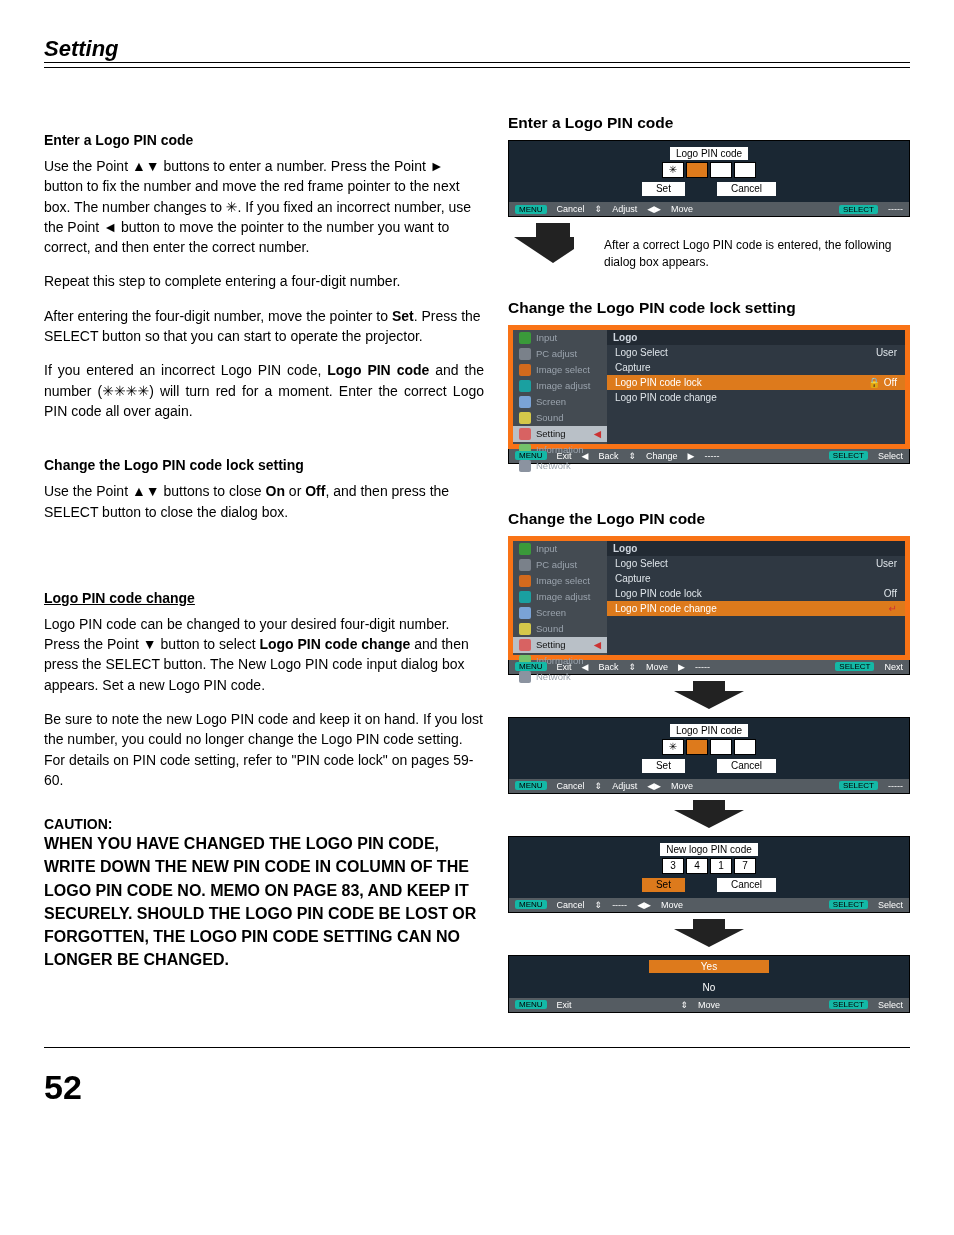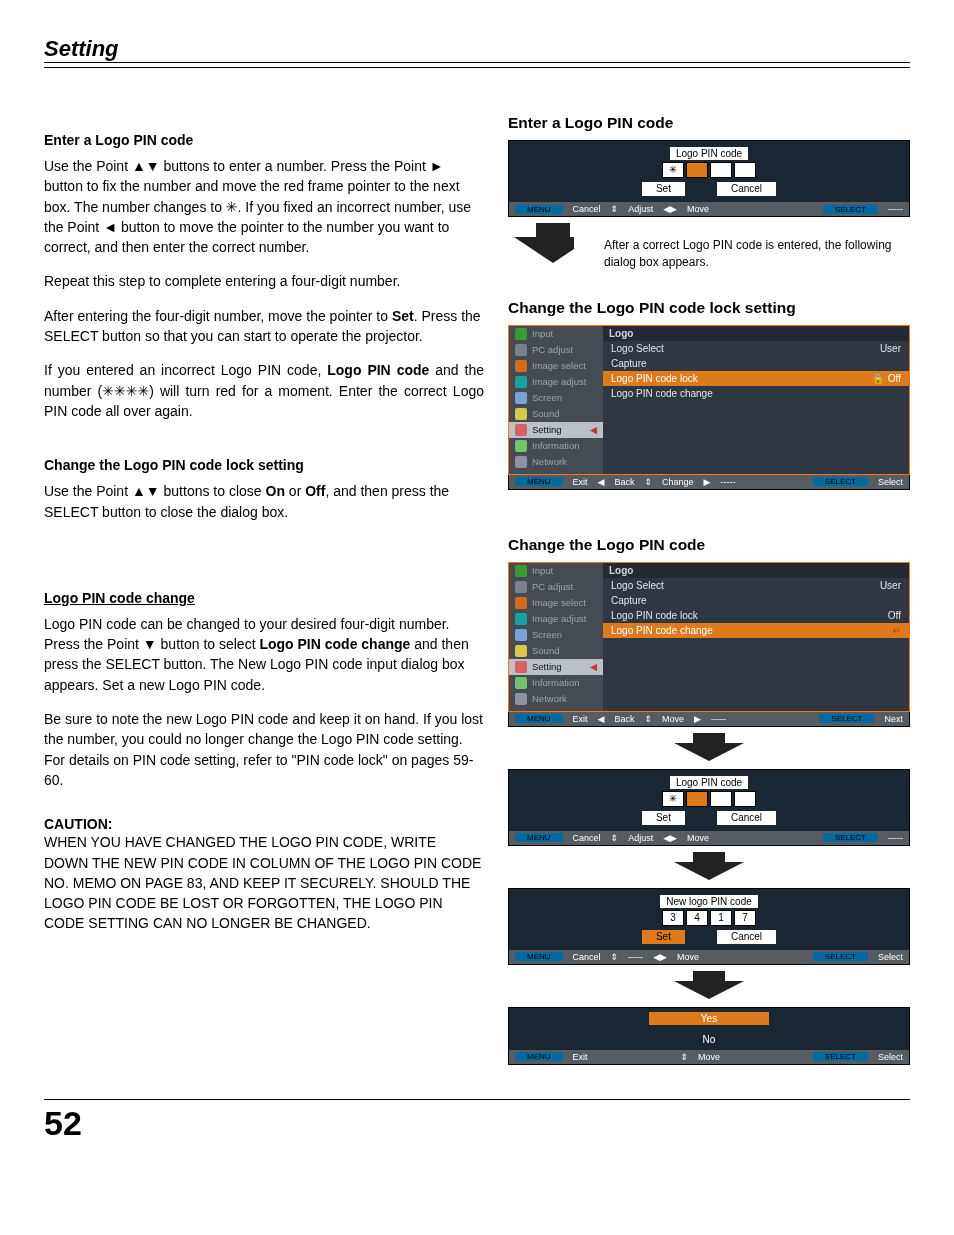--- a/index.html
+++ b/index.html
@@ -7,56 +7,56 @@
   .chapter{font-size:22px;font-weight:700;font-style:italic;border-bottom:1.5px solid #000;margin-bottom:4px}
   hr.rule{border:0;border-top:1px solid #000;margin-bottom:46px}
   .cols{display:flex;gap:24px}
   .left{flex:0 0 440px}
   .right{flex:1 1 auto}
   .h3{font-size:14px;font-weight:700;margin:18px 0 8px}
   .h3u{font-size:14px;font-weight:700;text-decoration:underline;margin:18px 0 8px}
   .h2{font-size:15.5px;font-weight:700;margin-bottom:8px}
   p{font-size:14px;line-height:1.45;margin-bottom:14px}
   .cautionlbl{font-size:14px;font-weight:700;margin-top:26px}
-  .cautionbody{font-size:14px;font-weight:400;line-height:1.45}
+  .cautionbody{font-size:16px;font-weight:700;line-height:1.45}
 
   .osd{border:1px solid #000;background:#1a2733;color:#cfd6df;font-size:10px}
   .pin-row{display:flex;justify-content:center;padding:6px 0 2px}
   .pin-label{background:#fff;color:#000;padding:1px 6px;font-size:10px}
   .pin-fields{display:flex;justify-content:center;padding:0 0 4px}
   .pcell{width:22px;height:16px;background:#fff;color:#000;border:1px solid #000;margin:0 1px;text-align:center;font-size:10px;line-height:14px}
   .pcell.sel{background:#dd7a1c}
   .pin-btns{display:flex;justify-content:center;gap:32px;padding:0 0 6px}
   .pbtn{background:#fff;color:#000;padding:0 14px;font-size:10px;line-height:14px}
   .pbtn.sel{background:#dd7a1c}
   .bar{display:flex;align-items:center;background:#555c62;color:#fff;font-size:9px;padding:2px 6px;gap:10px}
-  .bar .tag{background:#0369a1;color:#000;padding:0 12px;border-radius:2px;font-size:8px}
+  .bar .tag{background:#14b8a6;color:#000;padding:0 4px;border-radius:2px;font-size:8px}
   .bar .spacer{flex:1}
 
-  .menu-shell{display:flex;height:150px;border:1px solid #f97316}
+  .menu-shell{display:flex;height:124px;border:5px solid #f97316}
   .sidebar{width:94px;background:#444b52}
   .sbitem{display:flex;align-items:center;gap:5px;padding:2px 6px;color:#9aa3ad;font-size:9.5px}
   .sbitem.active{background:#b9c0c7;color:#111}
   .sbicon{width:12px;height:12px;display:inline-block;border-radius:2px}
   .main{flex:1;background:#2f3842}
   .main-title{background:#222a33;color:#cfd6df;font-size:10px;padding:2px 6px;font-weight:700}
   .mitem{display:flex;justify-content:space-between;align-items:center;padding:2px 8px;color:#dfe5ea;font-size:10px}
   .mitem.highlight{background:#dd7a1c;color:#fff}
 
   .arrow{display:flex;justify-content:center;margin:4px 0 6px}
   .arrow svg{width:82px;height:32px}
   .caption{display:flex;gap:14px;align-items:flex-start;margin:4px 0 12px}
   .caption p{margin:16px;font-size:12px;line-height:1.4}
 
   .ok{border:1px solid #000;background:#1a2733;color:#fff;font-size:10px}
   .okrow{display:flex;justify-content:center;padding:4px 0}
   .okbtn{width:120px;text-align:center;padding:1px 0}
   .okbtn.sel{background:#dd7a1c}
 
-  .pagefoot{border-top:1.5px solid #000;margin-top:34px;padding-top:4px;font-size:34px;font-weight:700}
+  .pagefoot{border-top:1.5px solid #000;margin-top:34px;padding-top:20px;font-size:34px;font-weight:700}
 </style>
 </head>
 <body>
 
 <div class="chapter">Setting</div>
 <hr class="rule">
 
 <div class="cols">
 
   <div class="left">

